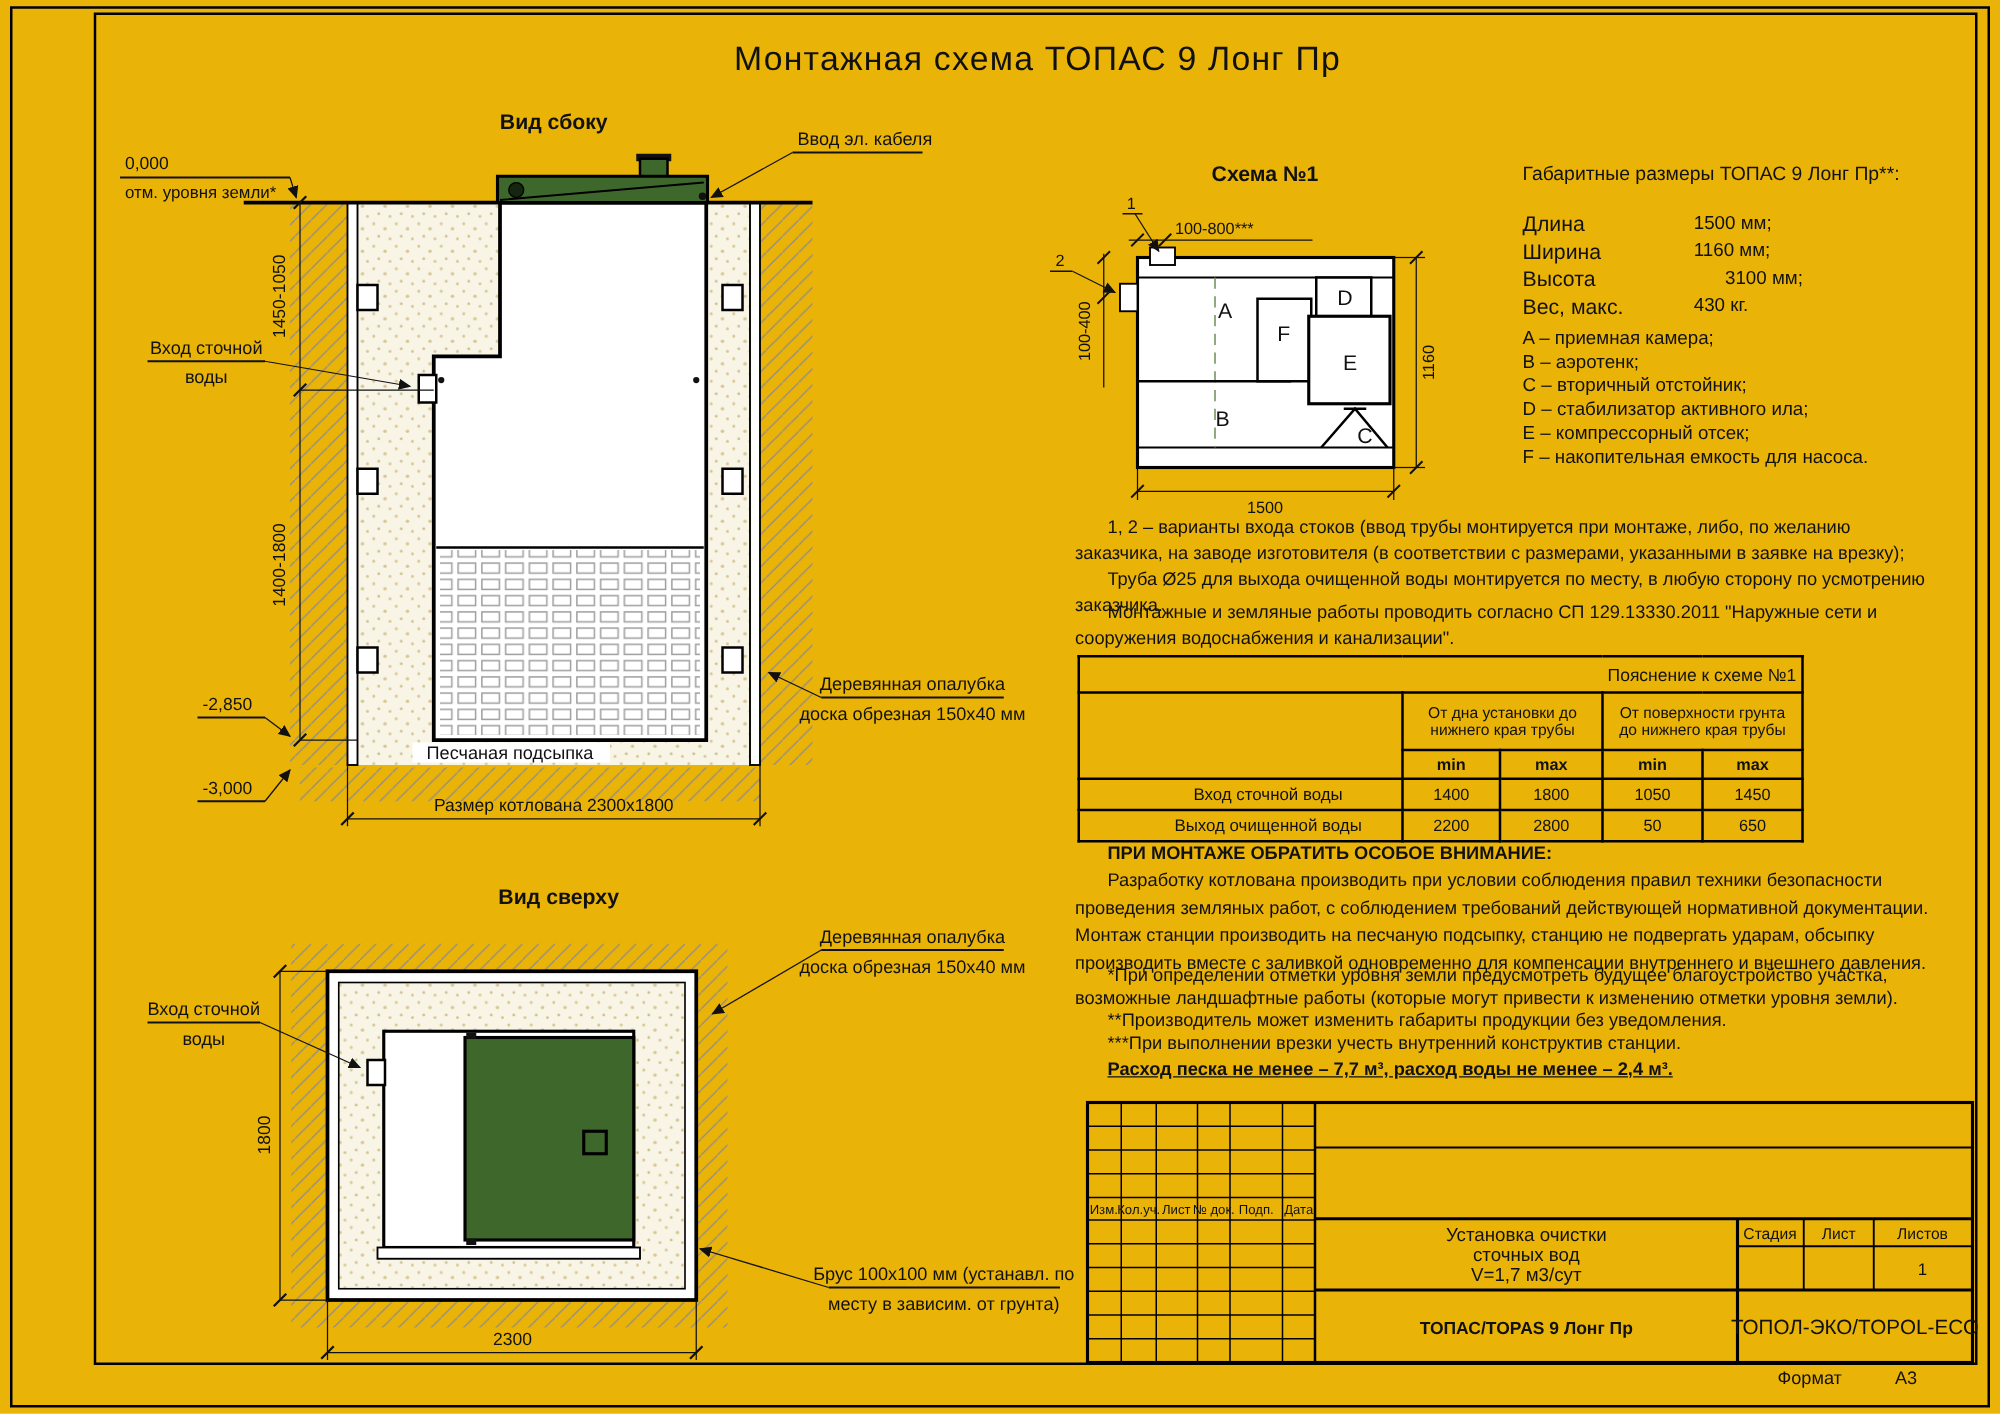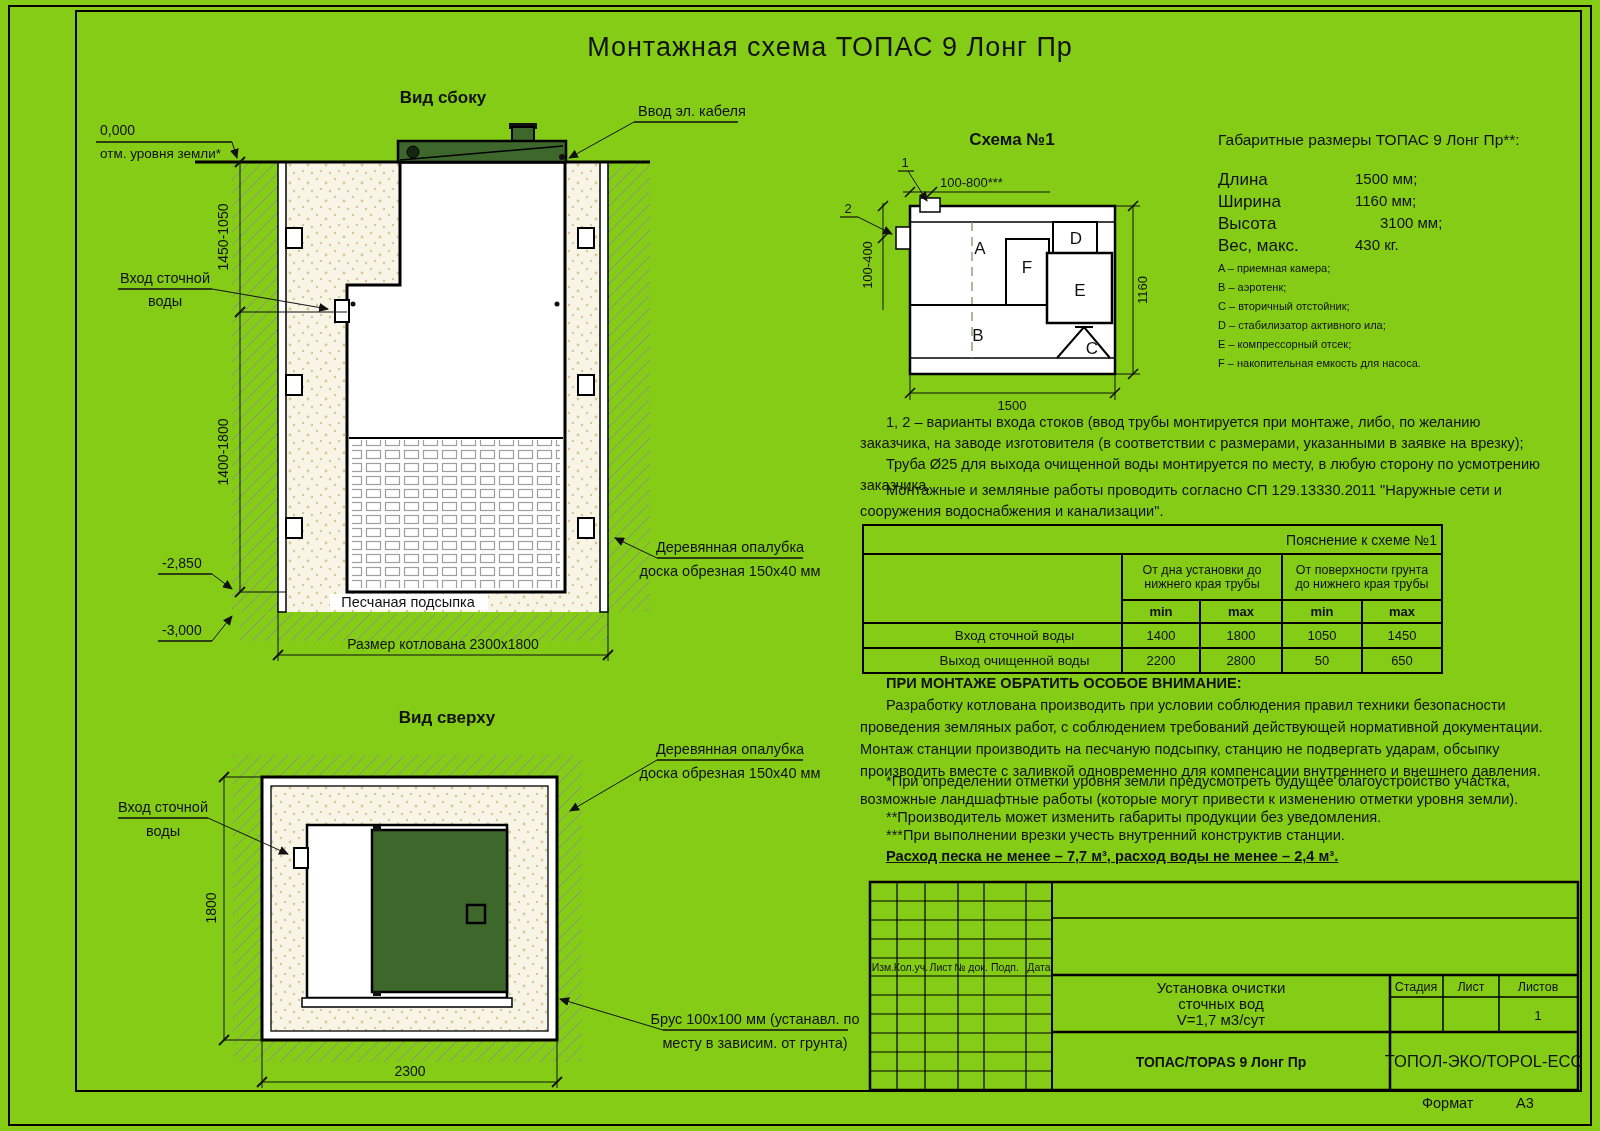--- a/index.html
+++ b/index.html
@@ -1,32 +1,32 @@
 <!DOCTYPE html>
 <html><head>
 <meta charset="utf-8">
 <style>
   html,body{margin:0;padding:0;background:#e8e8e8;}
-  .page{position:relative;width:1600px;height:1131px;background:#84cc16;
+  .page{position:relative;width:1600px;height:1131px;background:#eab308;
         font-family:"Liberation Sans",sans-serif;color:#111;overflow:hidden;}
   .abs{position:absolute;}
   .outer-border{position:absolute;left:8px;top:5px;width:1580px;height:1117px;border:2px solid #000;}
   .frame{position:absolute;left:75px;top:10px;width:1503px;height:1078px;border:2px solid #000;}
   .doc-title{position:absolute;left:200px;top:32px;width:1260px;text-align:center;
              font-size:27px;letter-spacing:1px;}
   svg text{font-family:"Liberation Sans",sans-serif;fill:#111;}
   .vt{font-size:17px;font-weight:bold;}
   .dim{font-size:14px;}
   .dims{font-size:13px;}
   .lbl{font-size:14.5px;}
   .comp{font-size:17px;}
   .specs-title{position:absolute;font-size:15.5px;}
   .spec-name{position:absolute;font-size:17px;}
   .spec-val{position:absolute;font-size:15px;}
-  .legend-line{position:absolute;font-size:11px;white-space:nowrap;}
+  .legend-line{position:absolute;font-size:15px;white-space:nowrap;}
   .para{position:absolute;font-size:14.6px;line-height:21px;text-align:left;}
   .para p{margin:0;text-indent:26px;}
   .attn-title{font-weight:bold;text-indent:26px;margin:0;}
   .underlined{text-decoration:underline;font-weight:bold;}
   table.expl{position:absolute;left:862px;top:524px;border-collapse:collapse;
              font-size:13px;text-align:center;}
   table.expl td{border:2px solid #000;padding:0 4px;}
   .expl .tt{font-size:14px;height:27px;text-align:right;}
   .expl .gh{font-size:12.5px;line-height:14px;height:44px;width:140px;}
   .expl .nm{width:205px;height:23px;font-size:13.5px;padding-left:48px;}

